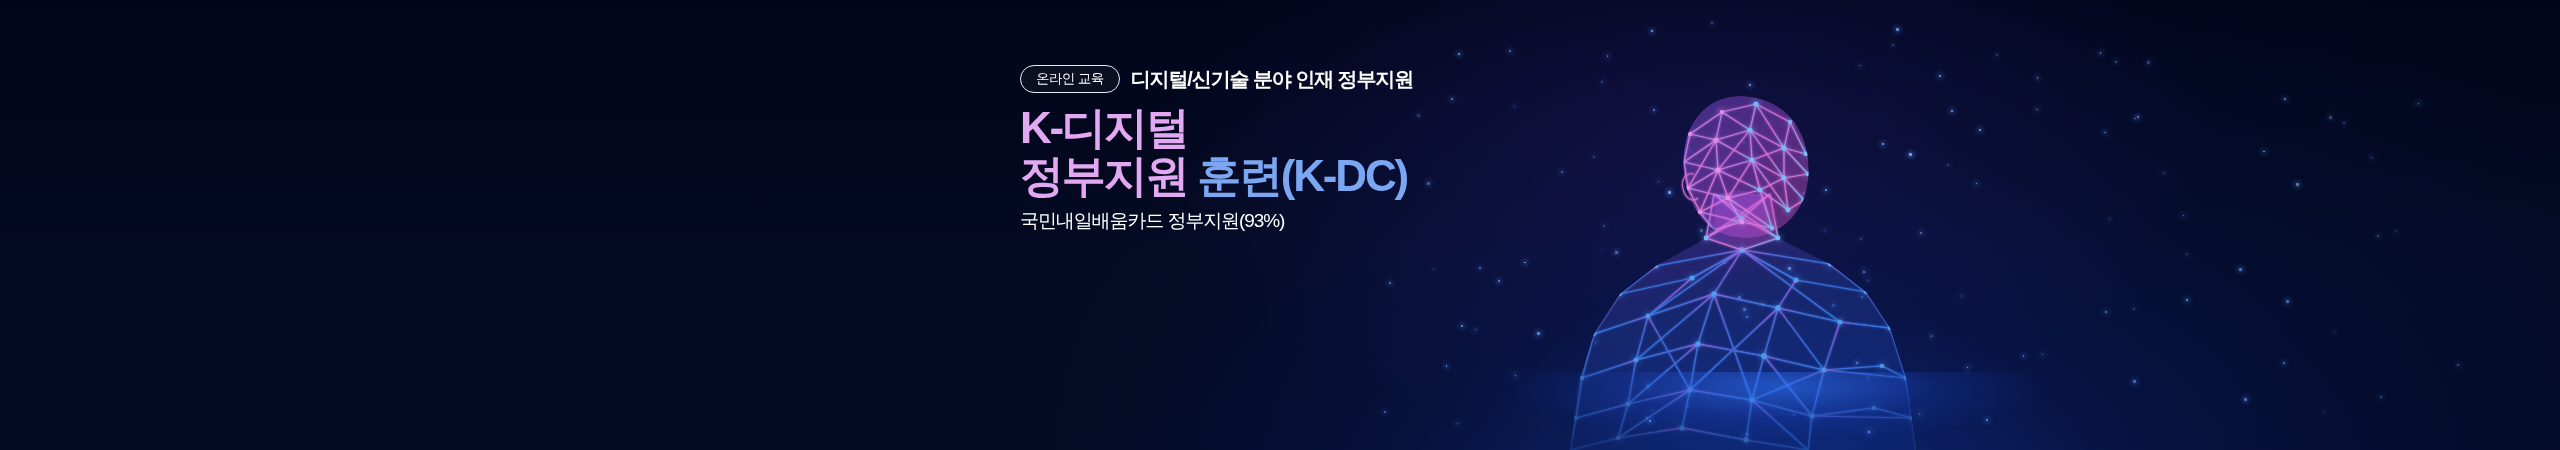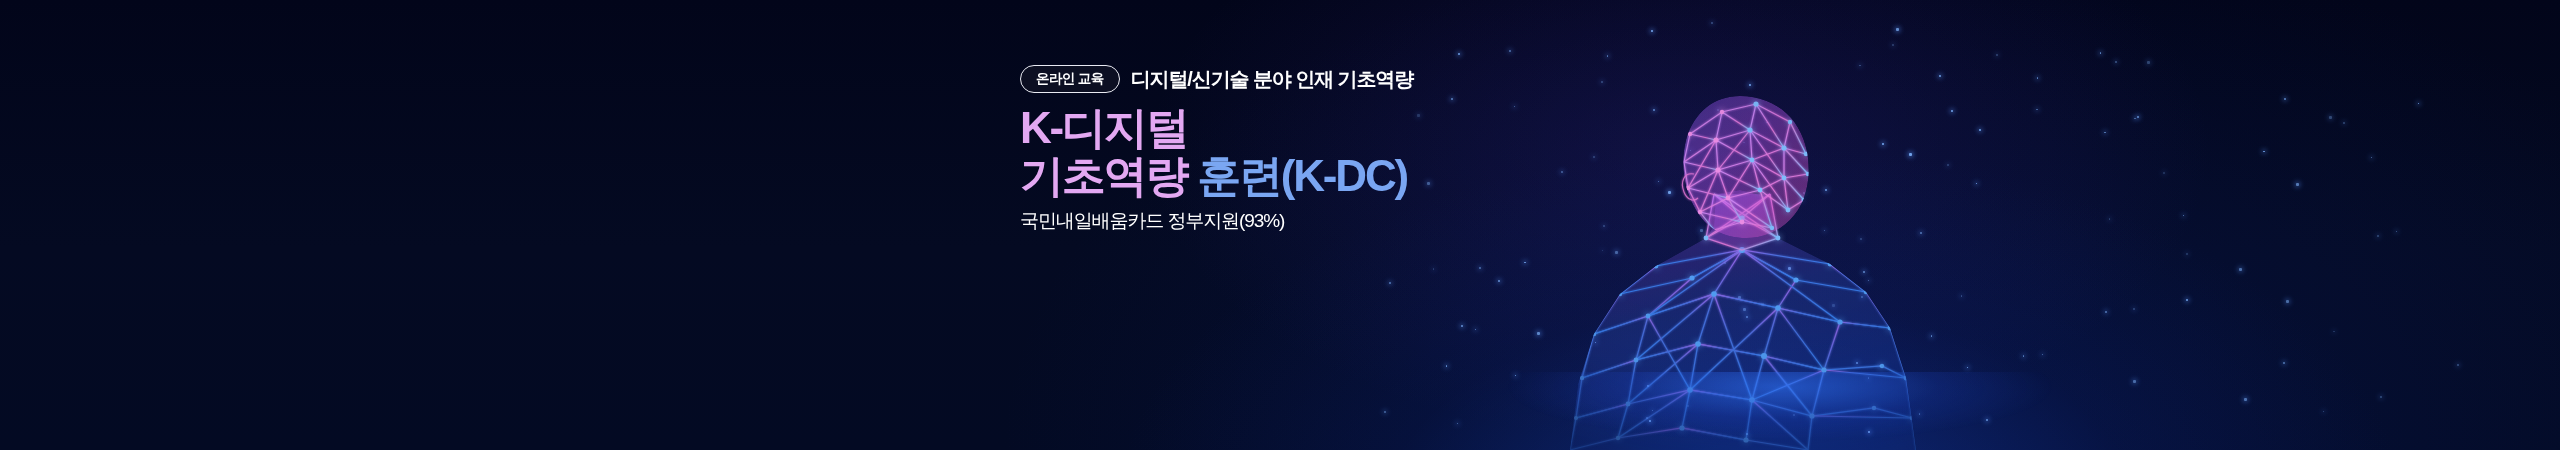--- a/index.html
+++ b/index.html
@@ -64,21 +64,21 @@
     display:inline-flex;
     align-items:center;
     justify-content:center;
     height:28px;
     padding:0 15px;
     border:1.5px solid #e9eaf2;
     border-radius:999px;
     background:#0c0f22;
     color:#ffffff;
     font-size:13.5px;
-    font-weight:700;
+    font-weight:400;
     letter-spacing:-0.6px;
     white-space:nowrap;
     line-height:1;
   }
   .tagline {
     color:#ffffff;
     font-size:20px;
     font-weight:700;
     letter-spacing:-1.1px;
     white-space:nowrap;
@@ -457,25 +457,25 @@
       </g>
     </svg>
   </div>
 
   <div id="base-glow"></div>
 
   <div id="text-block">
 
     <div class="tagline-row">
       <span class="badge">온라인 교육</span>
-      <span class="tagline">디지털/신기술 분야 인재 기초역량</span>
+      <span class="tagline">디지털/신기술 분야 인재 정부지원</span>
     </div>
 
     <div class="headline headline-1">K-디지털</div>
 
     <div class="headline">
-      <span class="hl-pink">기초역량 </span><span class="hl-blue">훈련(K-DC)</span>
+      <span class="hl-pink">정부지원 </span><span class="hl-blue">훈련(K-DC)</span>
     </div>
 
     <div class="subline">국민내일배움카드 정부지원(93%)</div>
   </div>
 
 </div>
 
 </body></html>

